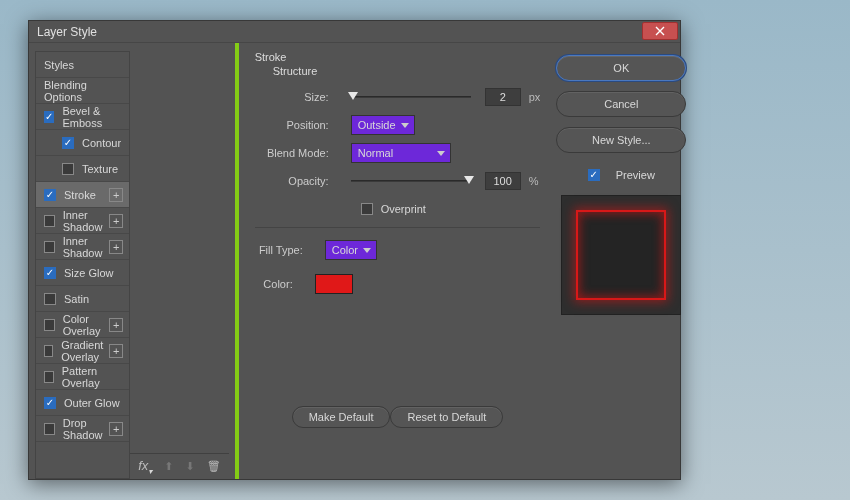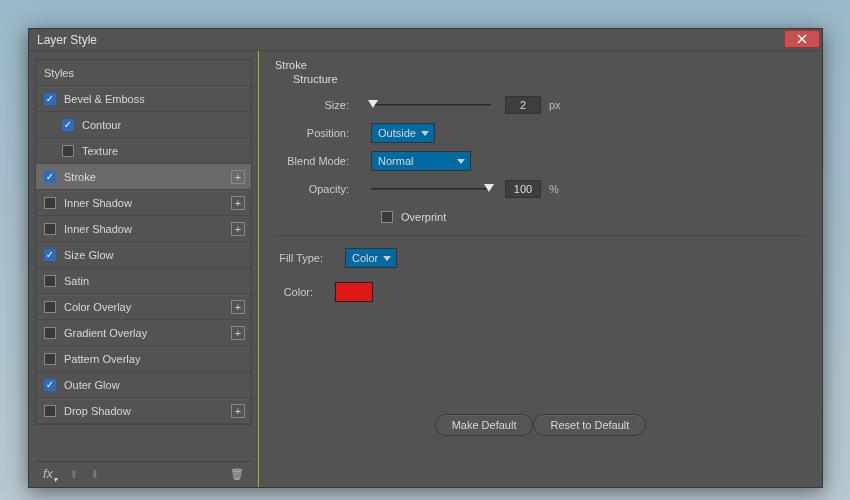--- a/index.html
+++ b/index.html
@@ -1,23 +1,23 @@
 <!DOCTYPE html>
 <html><head>
 <meta charset="utf-8">
 <style>
 * { box-sizing: border-box; margin: 0; padding: 0; font-family: "Segoe UI", Tahoma, sans-serif; font-size: 11px; color: #d8d8d8; }
 body { background: linear-gradient(180deg, #9ab8c8 0%, #b8c8d0 100%); width: 850px; height: 500px; overflow: hidden; }
-.dialog { position: absolute; left: 28px; top: 28px; width: 795px; height: 460px; background: #535353; border: 1px solid #383838; box-shadow: 0 4px 20px rgba(0,0,0,0.5); }
+.dialog { position: absolute; left: 28px; top: 20px; width: 653px; height: 460px; background: #535353; border: 1px solid #383838; box-shadow: 0 4px 20px rgba(0,0,0,0.5); }
 .title-bar { height: 22px; background: #535353; border-bottom: 1px solid #464646; display: flex; align-items: center; padding-left: 8px; position: relative; }
 .title-bar span { color: #e0e0e0; font-size: 12px; }
 .close-btn { position: absolute; right: 2px; top: 1px; width: 36px; height: 18px; background: #c75050; border: 1px solid #a03030; border-radius: 2px; display: flex; align-items: center; justify-content: center; cursor: pointer; }
 .close-btn svg { width: 10px; height: 10px; }
 .body { display: flex; height: calc(100% - 22px); }
-.sidebar { width: 230px; border-right: 1px solid #84cc16; padding: 8px 6px 0 6px; display: flex; flex-direction: column; text-align: center; }
+.sidebar { width: 230px; border-right: 4px solid #84cc16; padding: 8px 6px 0 6px; display: flex; flex-direction: row; }
 .sidebar-scroll { border: 1px solid #444; background: #535353; }
 .sidebar-item { height: 26px; padding: 0 8px; display: flex; align-items: center; border-bottom: 1px solid #484848; cursor: pointer; position: relative; }
 .sidebar-item.header { background: #535353; color: #d8d8d8; }
 .sidebar-item.selected { background: #6a6a6a; }
 .sidebar-item.indent { padding-left: 26px; }
 .chk { width: 12px; height: 12px; border: 1px solid #888; background: #3a3a3a; margin-right: 8px; display: inline-flex; align-items: center; justify-content: center; }
 .chk.on { background: #2a6cbf; border-color: #2a6cbf; }
 .chk.on::after { content: "✓"; color: #fff; font-size: 10px; line-height: 1; }
 .plus { position: absolute; right: 6px; width: 14px; height: 14px; border: 1px solid #888; display: flex; align-items: center; justify-content: center; font-size: 11px; color: #ccc; }
 .sidebar-foot { margin-top: auto; height: 26px; display: flex; align-items: center; padding: 0 8px; border-top: 1px solid #404040; gap: 12px; }
@@ -27,21 +27,21 @@
 .main { flex: 1; padding: 8px 16px 0 16px; position: relative; }
 .group-title { color: #ddd; font-size: 11px; margin-bottom: 2px; }
 .sub-title { color: #ddd; font-size: 11px; margin-left: 18px; margin-bottom: 8px; }
 .row { display: flex; align-items: center; height: 24px; margin-bottom: 4px; }
 .lbl { width: 96px; text-align: right; padding-right: 22px; color: #ccc; }
 .slider { position: relative; width: 120px; height: 14px; }
 .slider-track { position: absolute; top: 6px; left: 0; right: 0; height: 2px; background: #3a3a3a; border-top: 1px solid #2a2a2a; }
 .slider-thumb { position: absolute; top: 2px; width: 0; height: 0; border-left: 5px solid transparent; border-right: 5px solid transparent; border-top: 8px solid #e8e8e8; }
 .num { width: 36px; height: 18px; background: #3e3e3e; border: 1px solid #333; color: #ddd; text-align: center; margin-left: 14px; }
 .unit { margin-left: 8px; color: #bbb; }
-.select { height: 20px; background: #0369a1; border: 1px solid #333; padding: 0 18px 0 6px; display: inline-flex; align-items: center; position: relative; min-width: 48px; cursor: pointer; color: #ddd; }
+.select { height: 20px; background: #6d28d9; border: 1px solid #333; padding: 0 18px 0 6px; display: inline-flex; align-items: center; position: relative; min-width: 48px; cursor: pointer; color: #ddd; }
 .select::after { content: ""; position: absolute; right: 5px; top: 7px; border-left: 4px solid transparent; border-right: 4px solid transparent; border-top: 5px solid #ccc; }
 .swatch { width: 38px; height: 20px; background: #e01818; border: 1px solid #222; cursor: pointer; }
 .btn-row { display: flex; gap: 0; margin-top: 110px; justify-content: center; }
 .pill { height: 22px; padding: 0 16px; background: #555; border: 1px solid #3a3a3a; border-radius: 11px; display: flex; align-items: center; cursor: pointer; color: #e0e0e0; box-shadow: inset 0 1px 0 rgba(255,255,255,0.08); }
 .right { width: 160px; padding: 12px 14px 0 0; display: flex; flex-direction: column; align-items: center; }
 .action { width: 130px; height: 26px; border-radius: 13px; background: #555; border: 1px solid #3a3a3a; display: flex; align-items: center; justify-content: center; margin-bottom: 10px; cursor: pointer; color: #e4e4e4; box-shadow: inset 0 1px 0 rgba(255,255,255,0.08); }
 .action.ok { border: 1px solid #4a78c0; box-shadow: 0 0 0 1px #2a4a80, inset 0 1px 0 rgba(255,255,255,0.1); }
 .preview-chk { display: flex; align-items: center; gap: 8px; margin: 6px 0 14px 0; }
 .preview-box { width: 120px; height: 120px; background: #2e2e2e; border: 1px solid #222; position: relative; }
 .preview-inner { position: absolute; left: 14px; top: 14px; right: 14px; bottom: 14px; border: 2px solid #d81818; box-shadow: 0 0 10px 2px rgba(220,20,20,0.55), inset 0 0 10px 2px rgba(220,20,20,0.55); background: #242424; }
@@ -59,20 +59,23 @@
         </svg>
     </div>
   </div>
   <div class="body">
 
     <div class="sidebar">
       <div class="sidebar-scroll">
         <div class="sidebar-item header">
             <span>Styles</span>
           </div>
+        <div class="sidebar-item header">
+            <span>Blending Options</span>
+          </div>
         <div id="fx-list">
             <div class="sidebar-item">
               <span class="chk on"></span>
               <span>Bevel &amp; Emboss</span>
             </div>
             <div class="sidebar-item indent">
               <span class="chk on"></span>
               <span>Contour</span>
             </div>
             <div class="sidebar-item indent">
@@ -195,14 +198,32 @@
       <div class="btn-row">
         <div class="pill">
             <span>Make Default</span>
           </div>
         <div class="pill">
             <span>Reset to Default</span>
           </div>
       </div>
     </div>
 
+    <div class="right">
+      <div class="action ok">
+          <span>OK</span>
+        </div>
+      <div class="action">
+          <span>Cancel</span>
+        </div>
+      <div class="action">
+          <span>New Style...</span>
+        </div>
+      <div class="preview-chk">
+        <span class="chk on"></span>
+        <span>Preview</span>
+      </div>
+      <div class="preview-box">
+        <div class="preview-inner"></div>
+      </div>
+    </div>
   </div>
 </div>
 
 </body></html>

